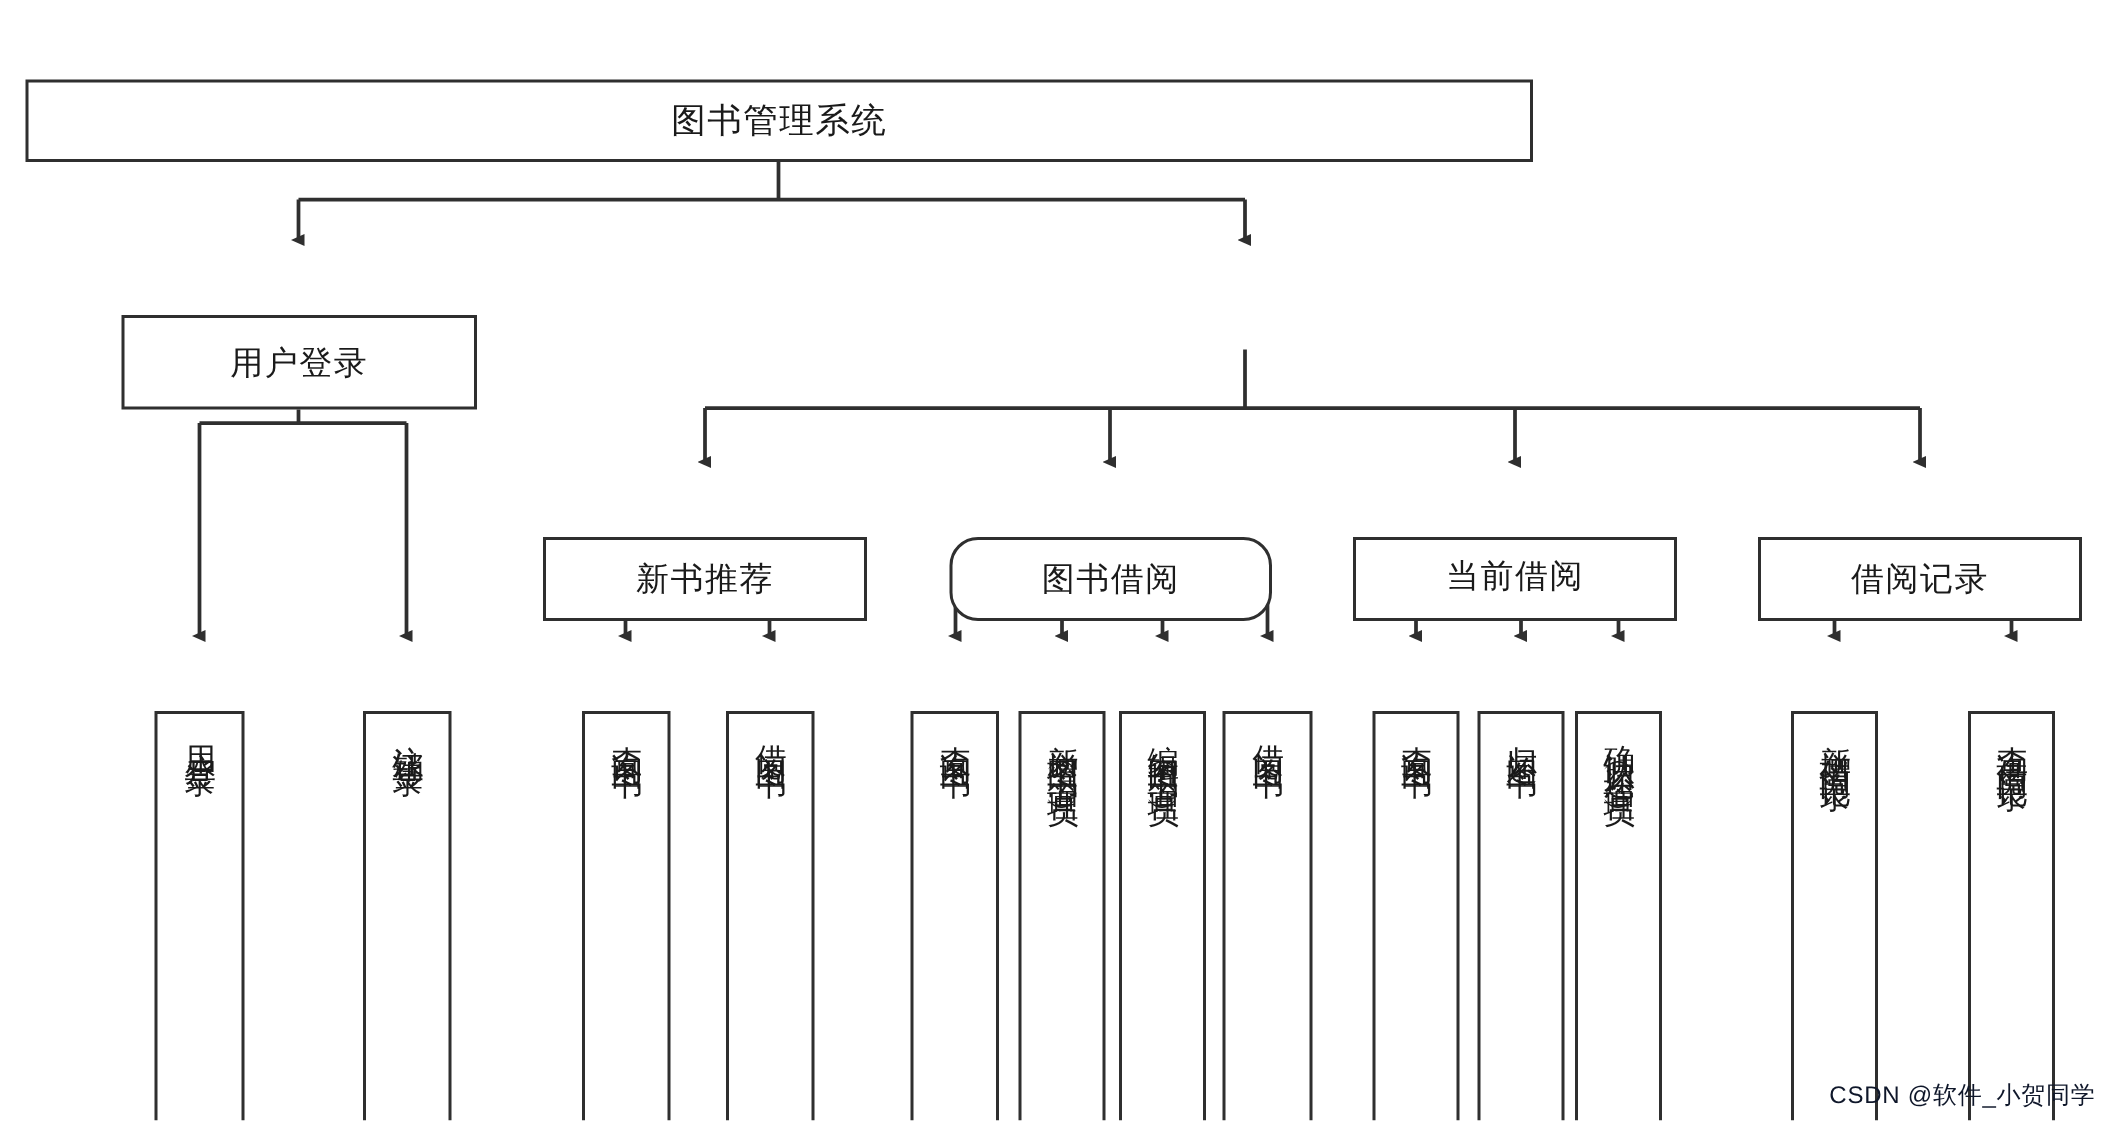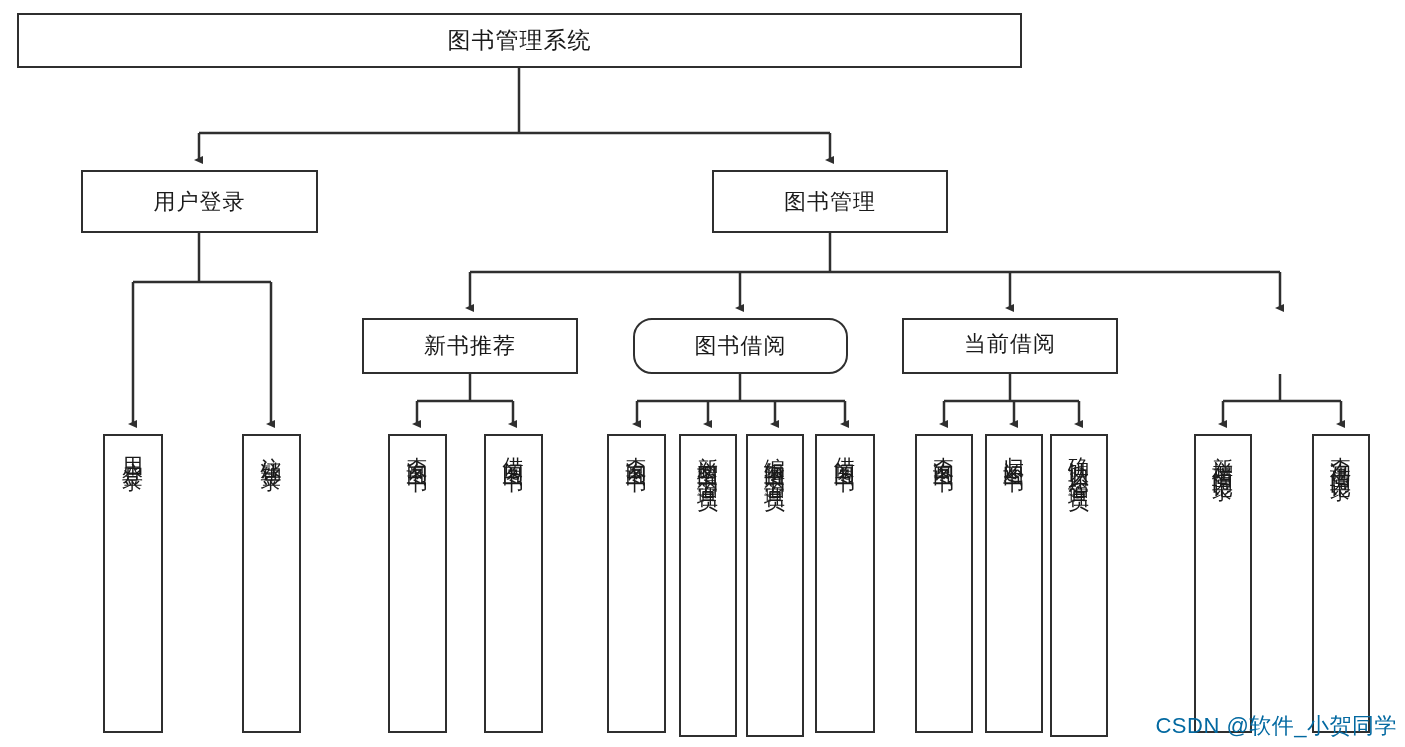--- a/index.html
+++ b/index.html
@@ -27,20 +27,21 @@
   }
   .node {
     position: absolute;
     box-sizing: border-box;
     border: 2.5px solid #2f2f2f;
     background: #ffffff;
     display: flex;
     align-items: center;
     justify-content: center;
     color: #1a1a1a;
+    margin-top: 40px;
   }
   .node .label {
     font-size: 22px;
     line-height: 1.15;
     letter-spacing: 1px;
     white-space: nowrap;
   }
   .node.root .label { font-size: 23px; }
   .node.leaf {
     align-items: flex-start;
@@ -51,22 +52,22 @@
     text-orientation: upright;
     font-size: 21px;
     letter-spacing: 5px;
     line-height: 1;
     white-space: normal;
   }
   .watermark {
     position: absolute;
     right: 8px;
     bottom: 6px;
-    font-size: 22px;
-    color: #0369a1;
+    font-size: 16px;
+    color: #0f172a;
     letter-spacing: 0.5px;
     white-space: nowrap;
   }
 </style>
 </head>
 <body>
 
 <div id="canvas">
 
   <svg class="connectors" viewBox="0 0 1405 747" xmlns="http://www.w3.org/2000/svg">
@@ -119,32 +120,32 @@
     </g>
   </svg>
 
   <div class="node root" style="left:17px; top:13px; width:1005px; height:55px;">
     <span class="label">图书管理系统</span>
   </div>
 
   <div class="node" style="left:81px; top:170px; width:237px; height:63px;">
     <span class="label">用户登录</span>
   </div>
-  <div class="node" style="left:712px; top:170px; width:236px; height:63px;">
-    <span class="label">图书管理</span>
-  </div>
 
   <div class="node" style="left:362px; top:318px; width:216px; height:56px;text-align:right;">
     <span class="label">新书推荐</span>
   </div>
   <div class="node" style="left:633px; top:318px; width:215px; height:56px;border-radius:19px;">
     <span class="label">图书借阅</span>
   </div>
   <div class="node" style="left:902px; top:318px; width:216px; height:56px;font-family:Liberation Mono, monospace;">
     <span class="label">当前借阅</span>
+  </div>
+  <div class="node" style="left:1172px; top:318px; width:216px; height:56px;">
+    <span class="label">借阅记录</span>
   </div>
 
   <div class="node leaf" style="left:103px; top:434px; width:60px; height:299px;">
     <span class="label">用户登录</span>
   </div>
   <div class="node leaf" style="left:242px; top:434px; width:59px; height:299px;">
     <span class="label">注销登录</span>
   </div>
 
   <div class="node leaf" style="left:388px; top:434px; width:59px; height:299px;">

